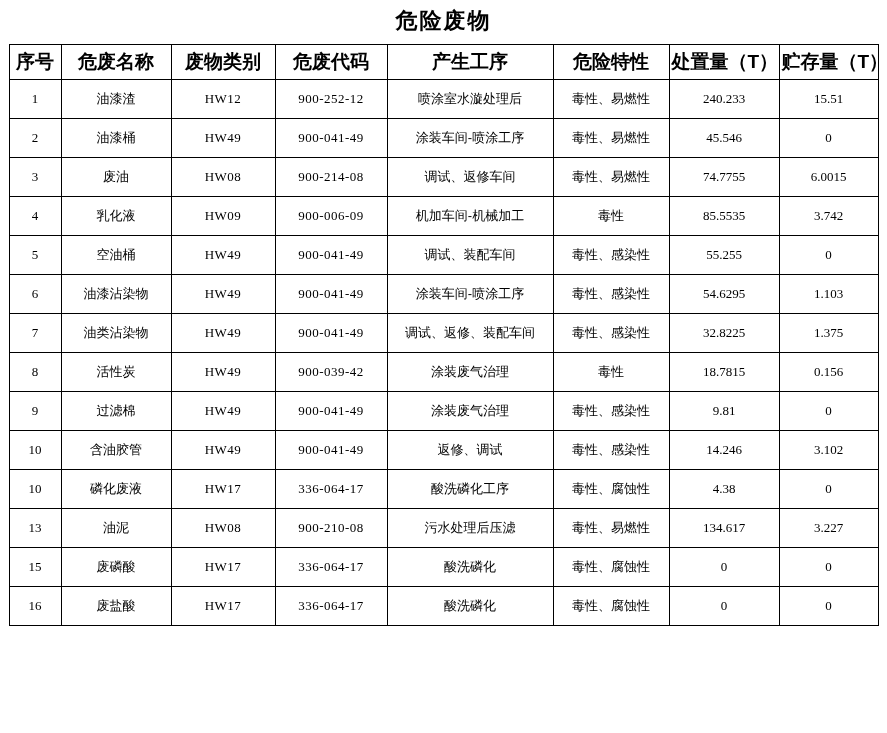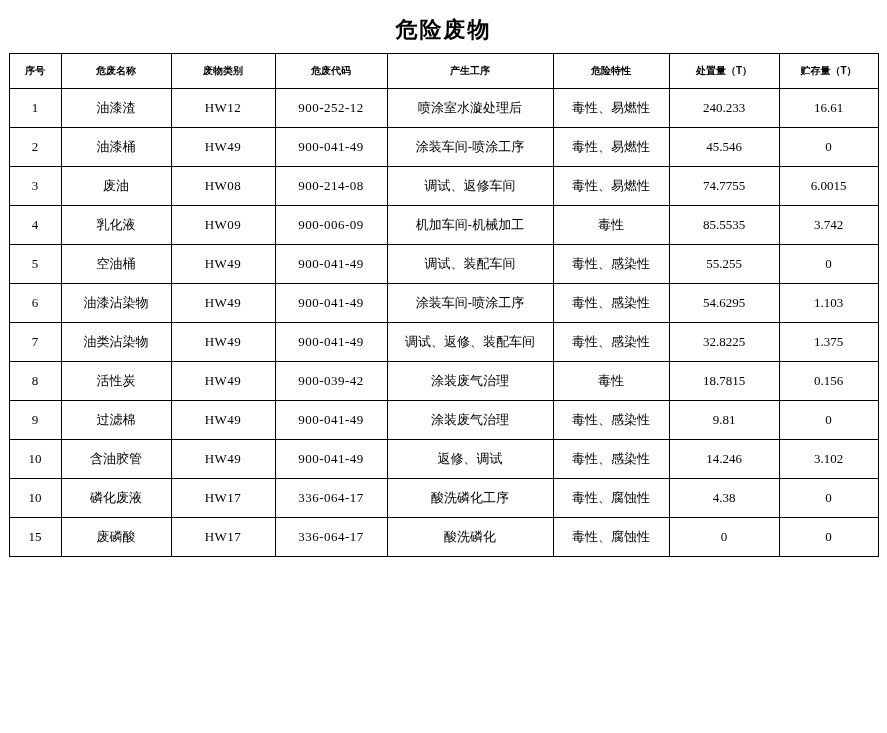--- a/index.html
+++ b/index.html
@@ -18,21 +18,21 @@
     width: 887px;
     height: 733px;
     box-sizing: border-box;
     position: relative;
   }
   .doc-title {
     text-align: center;
     font-size: 22px;
     font-weight: bold;
     letter-spacing: 2px;
-    padding: 17px 0 10px 0;
+    padding: 8px 0 10px 0;
     line-height: 1.2;
   }
   table.waste-table {
     border-collapse: collapse;
     width: 869px;
     margin: 0 auto;
     table-layout: fixed;
   }
   table.waste-table th,
   table.waste-table td {
@@ -40,21 +40,21 @@
     text-align: center;
     vertical-align: middle;
     font-size: 13px;
     height: 38px;
     padding: 0 2px;
     overflow: hidden;
     white-space: nowrap;
   }
   table.waste-table th {
     font-weight: bold;
-    font-size: 10px;
+    font-size: 19px;
     height: 34px;
   }
   
   col.c0 { width: 52px; }
   col.c1 { width: 110px; }
   col.c2 { width: 104px; }
   col.c3 { width: 112px; }
   col.c4 { width: 166px; }
   col.c5 { width: 116px; }
   col.c6 { width: 110px; }
@@ -106,21 +106,21 @@
     </thead>
     <tbody id="table-body">
         <tr>
           <td class="num">1</td>
           <td>油漆渣</td>
           <td class="cat">HW12</td>
           <td class="mono-code">900-252-12</td>
           <td>喷涂室水漩处理后</td>
           <td>毒性、易燃性</td>
           <td class="num">240.233</td>
-          <td class="num">16.61</td>
+          <td class="num">15.51</td>
         </tr>
         <tr>
           <td class="num">2</td>
           <td>油漆桶</td>
           <td class="cat">HW49</td>
           <td class="mono-code">900-041-49</td>
           <td>涂装车间-喷涂工序</td>
           <td>毒性、易燃性</td>
           <td class="num">45.546</td>
           <td class="num">0</td>
@@ -209,24 +209,44 @@
           <td class="num">10</td>
           <td>磷化废液</td>
           <td class="cat">HW17</td>
           <td class="mono-code">336-064-17</td>
           <td>酸洗磷化工序</td>
           <td>毒性、腐蚀性</td>
           <td class="num">4.38</td>
           <td class="num">0</td>
         </tr>
         <tr>
+          <td class="num">13</td>
+          <td>油泥</td>
+          <td class="cat">HW08</td>
+          <td class="mono-code">900-210-08</td>
+          <td>污水处理后压滤</td>
+          <td>毒性、易燃性</td>
+          <td class="num">134.617</td>
+          <td class="num">3.227</td>
+        </tr>
+        <tr>
           <td class="num">15</td>
           <td>废磷酸</td>
           <td class="cat">HW17</td>
           <td class="mono-code">336-064-17</td>
           <td>酸洗磷化</td>
           <td>毒性、腐蚀性</td>
           <td class="num">0</td>
           <td class="num">0</td>
         </tr>
+        <tr>
+          <td class="num">16</td>
+          <td>废盐酸</td>
+          <td class="cat">HW17</td>
+          <td class="mono-code">336-064-17</td>
+          <td>酸洗磷化</td>
+          <td>毒性、腐蚀性</td>
+          <td class="num">0</td>
+          <td class="num">0</td>
+        </tr>
       </tbody>
   </table>
 </div>
 
 </body></html>

